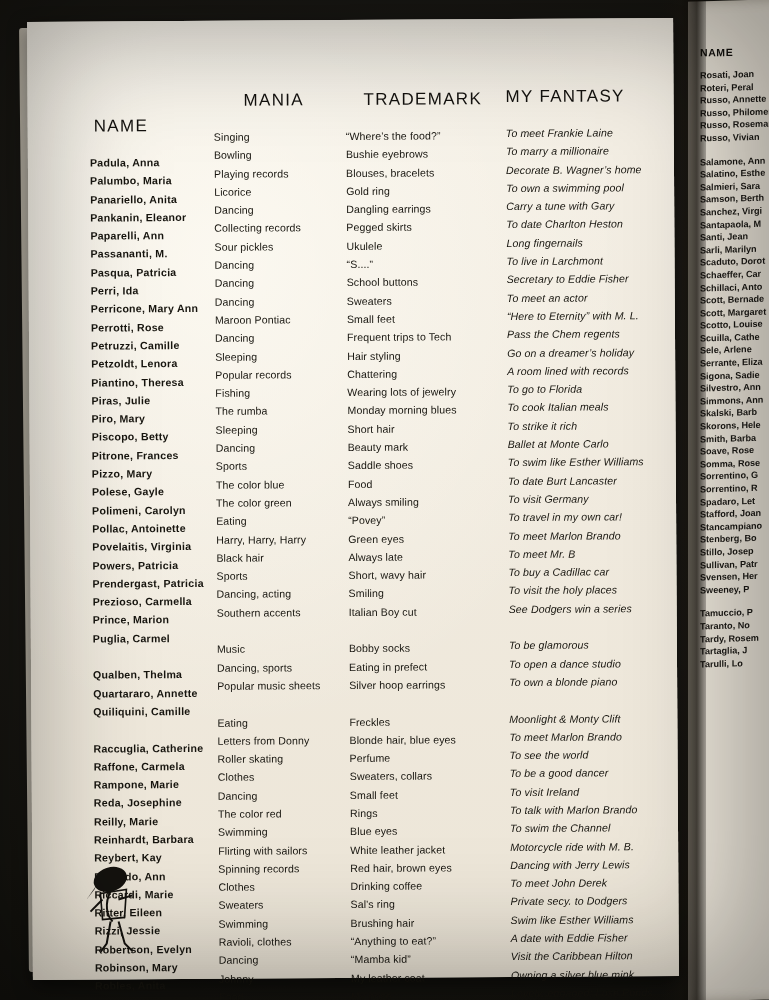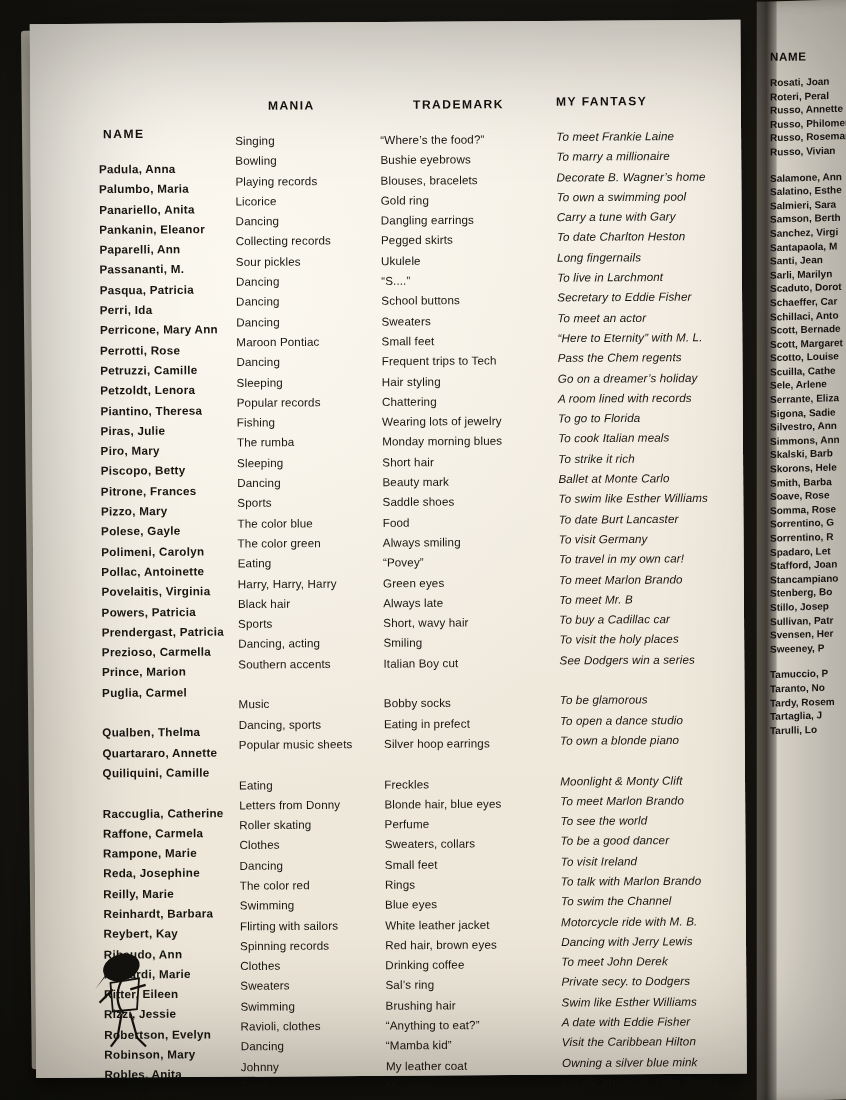--- a/index.html
+++ b/index.html
@@ -42,25 +42,25 @@
 
   .content{position:absolute;left:0;top:0;width:646px;height:958px;}
 
   
   .col{position:absolute;color:#15130f;}
   .col-name{left:62px;top:95px;width:140px;}
   .col-mania{left:186px;top:70px;width:140px;}
   .col-trademark{left:318px;top:70px;width:175px;}
   .col-fantasy{left:478px;top:68px;width:185px;}
 
-  .hdr{font-size:11px;font-weight:bold;letter-spacing:1.3px;color:#13110e;
+  .hdr{font-size:17px;font-weight:normal;letter-spacing:1.3px;color:#13110e;
        margin-bottom:17px;}
   .hdr-name{margin-left:4px;}
   .hdr-mania{margin-left:30px;}
-  .hdr-trademark{margin-left:30px;}
+  .hdr-trademark{margin-left:18px;}
   .hdr-fantasy{}
 
   .li{font-size:10.6px;line-height:18.3px;color:#17150f;white-space:nowrap;}
   .names .li{font-weight:bold;letter-spacing:.25px;}
   .mania .li{letter-spacing:.1px;}
   .trade .li{letter-spacing:.1px;}
   .fant .li{font-style:italic;letter-spacing:.1px;}
   .spacer{height:18.3px;}
 
   

